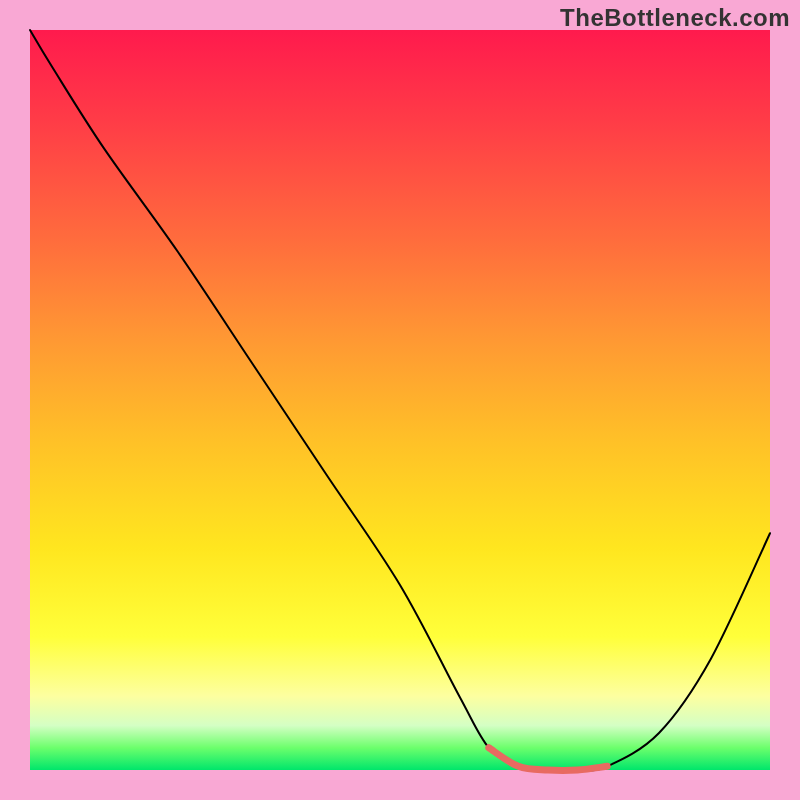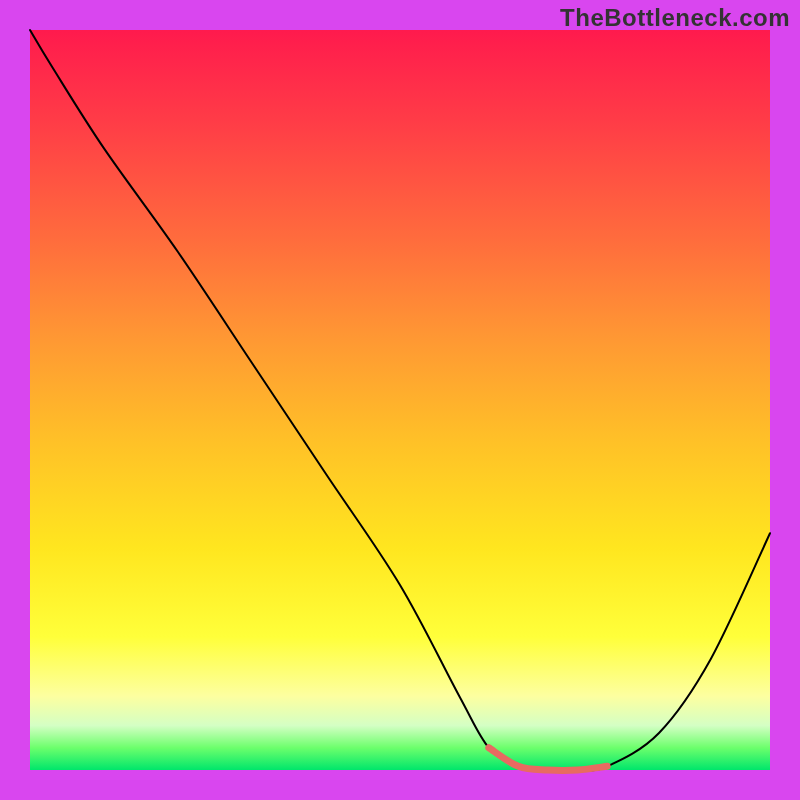--- a/index.html
+++ b/index.html
@@ -8,21 +8,21 @@
     width: 800px;
     height: 800px;
     background: #000;
     font-family: Arial, Helvetica, sans-serif;
     overflow: hidden;
   }
   .frame {
     position: relative;
     width: 800px;
     height: 800px;
-    background: #d946ef;
+    background: #f9a8d4;
   }
   .watermark {
     position: absolute;
     top: 4px;
     right: 10px;
     color: #333333;
     font-size: 24px;
     font-weight: bold;
     letter-spacing: 0.5px;
     z-index: 10;

